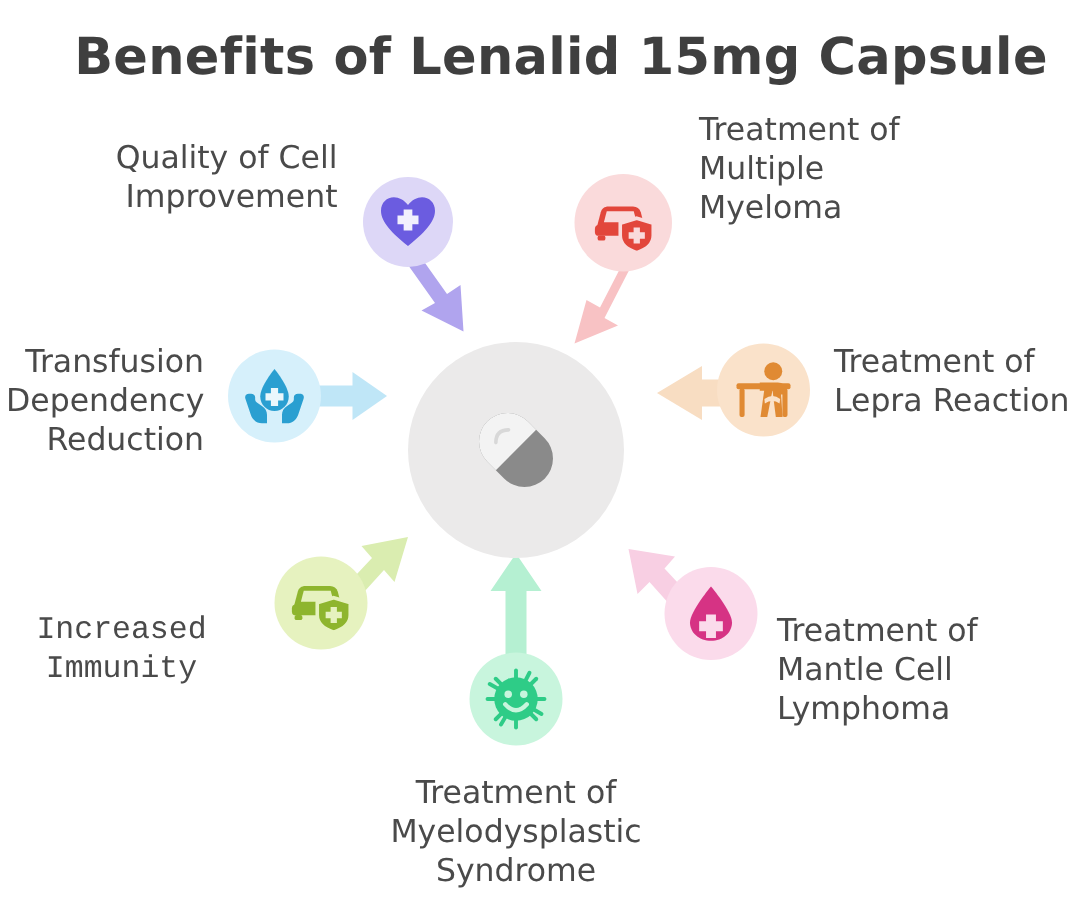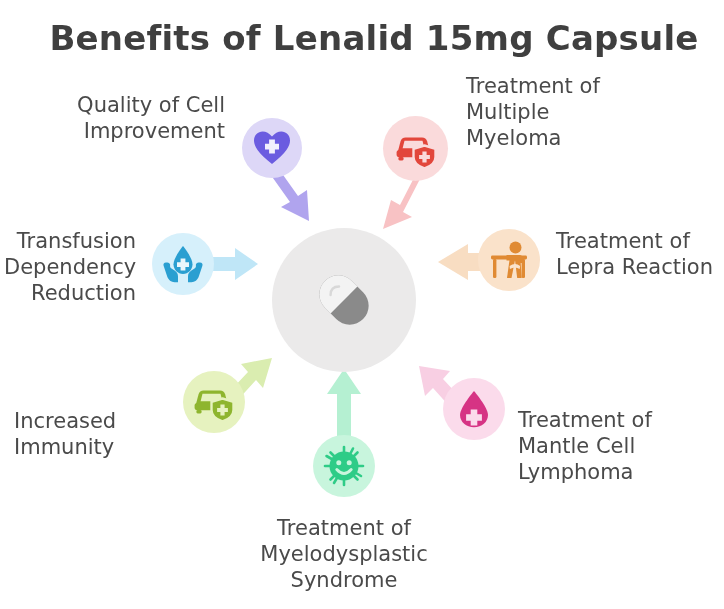--- a/index.html
+++ b/index.html
@@ -86,21 +86,21 @@
     font-size: 21px;
     line-height: 26px;
     color: #4a4a4a;
     white-space: pre-line;
     z-index: 5;
   }
   .l-quality     { left: 40px;  top: 92px;  width: 185px; text-align: right; }
   .l-myeloma     { left: 466px; top: 73px;  width: 200px; text-align: left;  }
   .l-transfusion { left: 4px;   top: 228px; width: 132px; text-align: right; }
   .l-lepra       { left: 556px; top: 228px; width: 168px; text-align: left;  }
-  .l-immunity    { left: 14px;  top: 408px; width: 162px; text-align: left; }
+  .l-immunity    { left: 0;  top: 408px; width: 162px; text-align: center; font-family: Liberation Mono, monospace; }
   .l-mantle      { left: 518px; top: 407px; width: 185px; text-align: left;  }
   .l-myelo       { left: 240px; top: 515px; width: 208px; text-align: center;}
 </style>
 </head>
 <body>
 
 <div id="infographic">
 
   <div class="title">Benefits of Lenalid 15mg Capsule</div>
 

